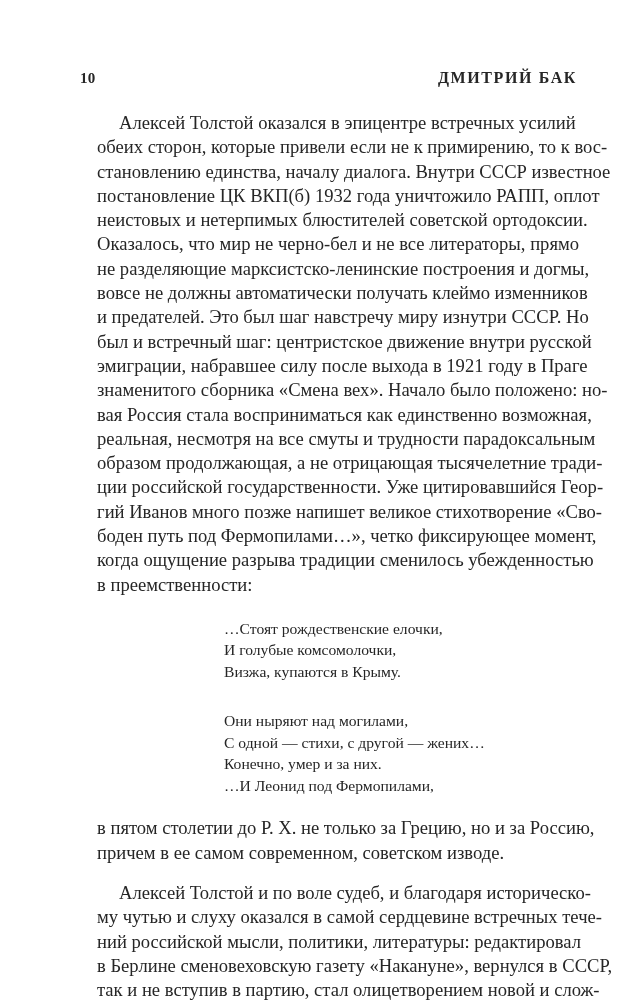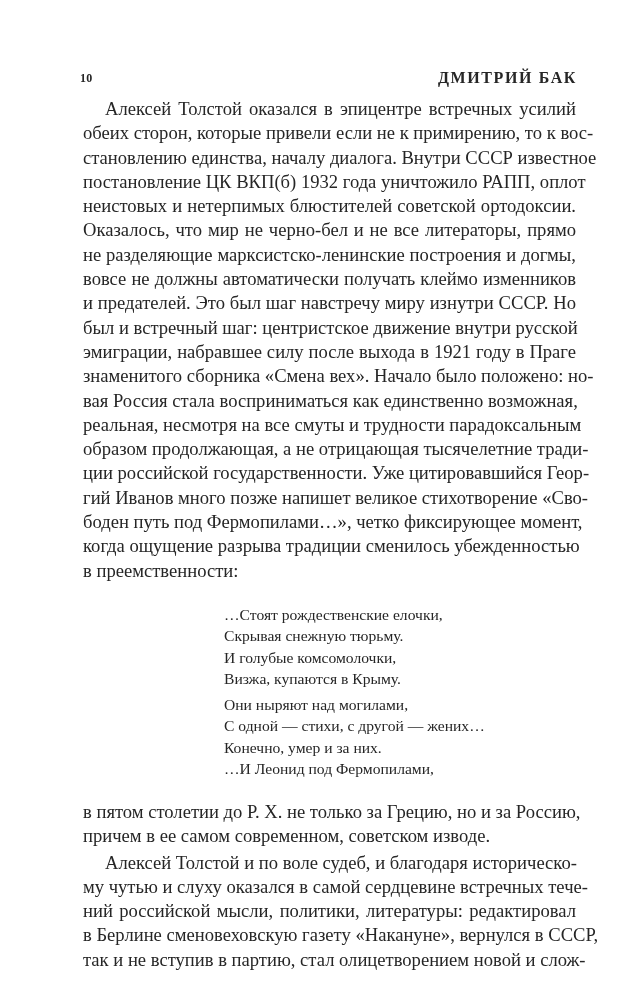--- a/index.html
+++ b/index.html
@@ -25,38 +25,38 @@
     position: absolute;
     top: 68px;
     left: 80px;
     width: 497px;
     height: 20px;
     display: flex;
     justify-content: space-between;
     align-items: center;
   }
   .page-number {
-    font-size: 12px;
+    font-size: 15px;
     font-weight: bold;
     letter-spacing: 0.3px;
   }
   .running-title {
     font-size: 16px;
     font-weight: bold;
     letter-spacing: 1.6px;
     text-transform: uppercase;
   }
   .text-block {
     position: absolute;
     top: 95px;
     left: 81px;
     width: 497px;
   }
   .para {
-    margin: 2px;
+    margin: 16px;
     font-size: 18.6px;
     line-height: 24.3px;
     text-align: justify;
     text-align-last: left;
     text-indent: 0;
   }
   .line {
     display: block;
     text-align: justify;
     text-align-last: justify;
@@ -71,21 +71,21 @@
   }
   .poem {
     margin: 21px 0 20px 143px;
     font-size: 15.6px;
     line-height: 21.5px;
   }
   .stanza {
     margin: 0;
   }
   .stanza + .stanza {
-    margin-top: 4px;
+    margin-top: 28px;
   }
   .verse {
     display: block;
     white-space: nowrap;
     height: 21.5px;
   }
 </style>
 </head>
 <body>
 
@@ -117,21 +117,20 @@
       <span class="line">ции российской государственности. Уже цитировавшийся Геор-</span>
       <span class="line">гий Иванов много позже напишет великое стихотворение «Сво-</span>
       <span class="line">боден путь под Фермопилами…», четко фиксирующее момент,</span>
       <span class="line">когда ощущение разрыва традиции сменилось убежденностью</span>
       <span class="line last">в преемственности:</span>
     </div>
 
     <div class="poem">
       <div class="stanza">
         <span class="verse">…Стоят рождественские елочки,</span>
-        <span class="verse">Скрывая снежную тюрьму.</span>
         <span class="verse">И голубые комсомолочки,</span>
         <span class="verse">Визжа, купаются в Крыму.</span>
       </div>
       <div class="stanza">
         <span class="verse">Они ныряют над могилами,</span>
         <span class="verse">С одной — стихи, с другой — жених…</span>
         <span class="verse">Конечно, умер и за них.</span>
         <span class="verse">…И Леонид под Фермопилами,</span>
       </div>
     </div>

